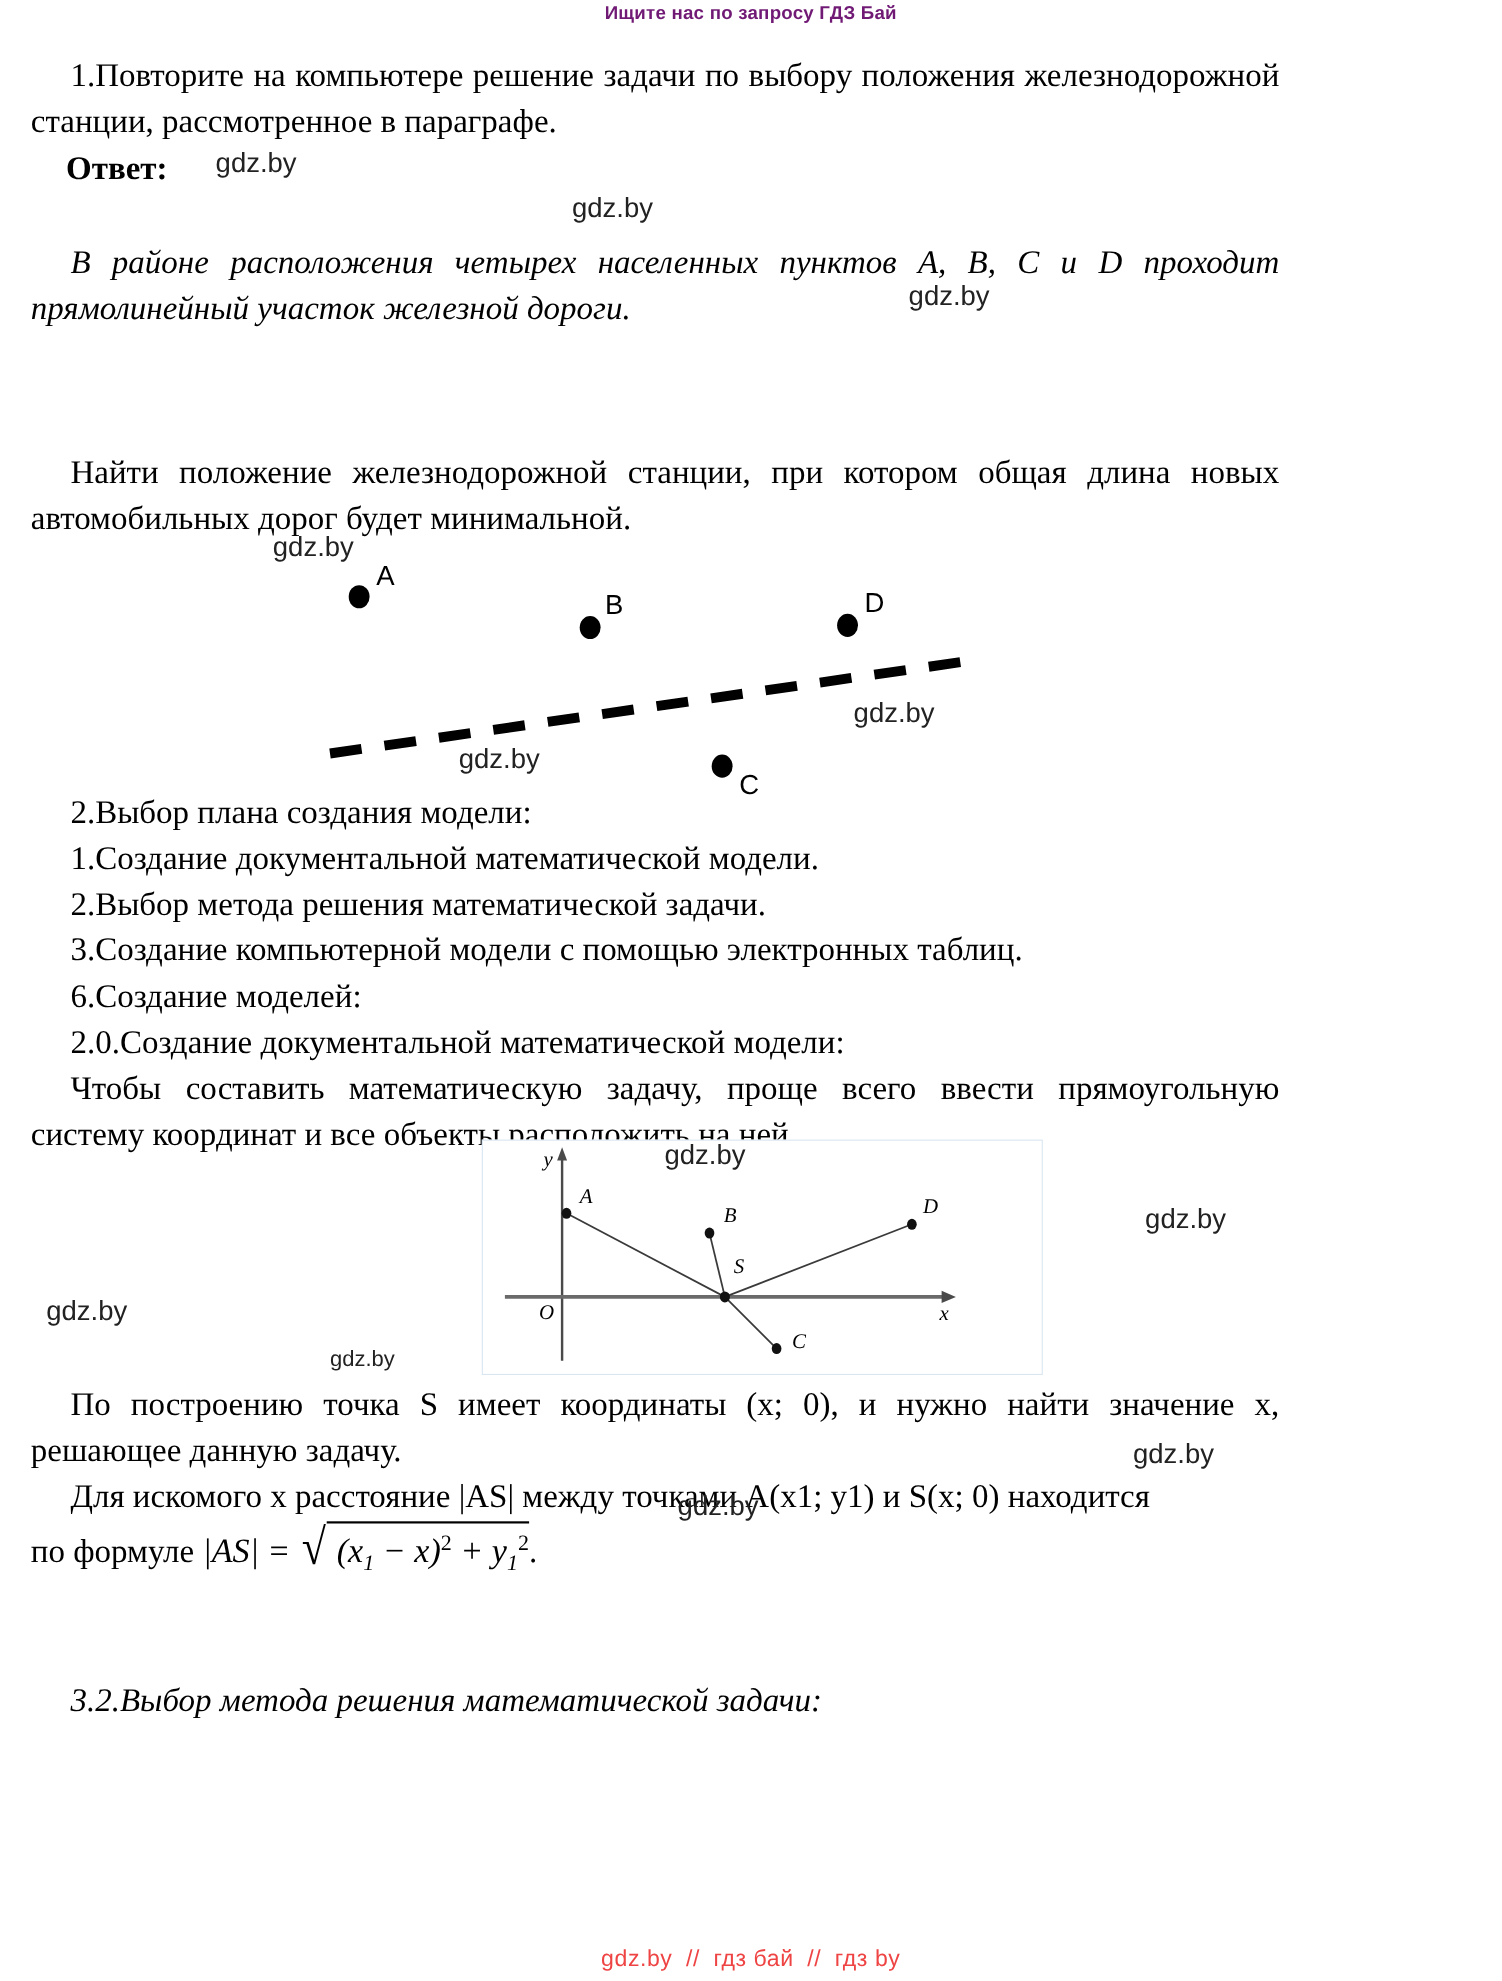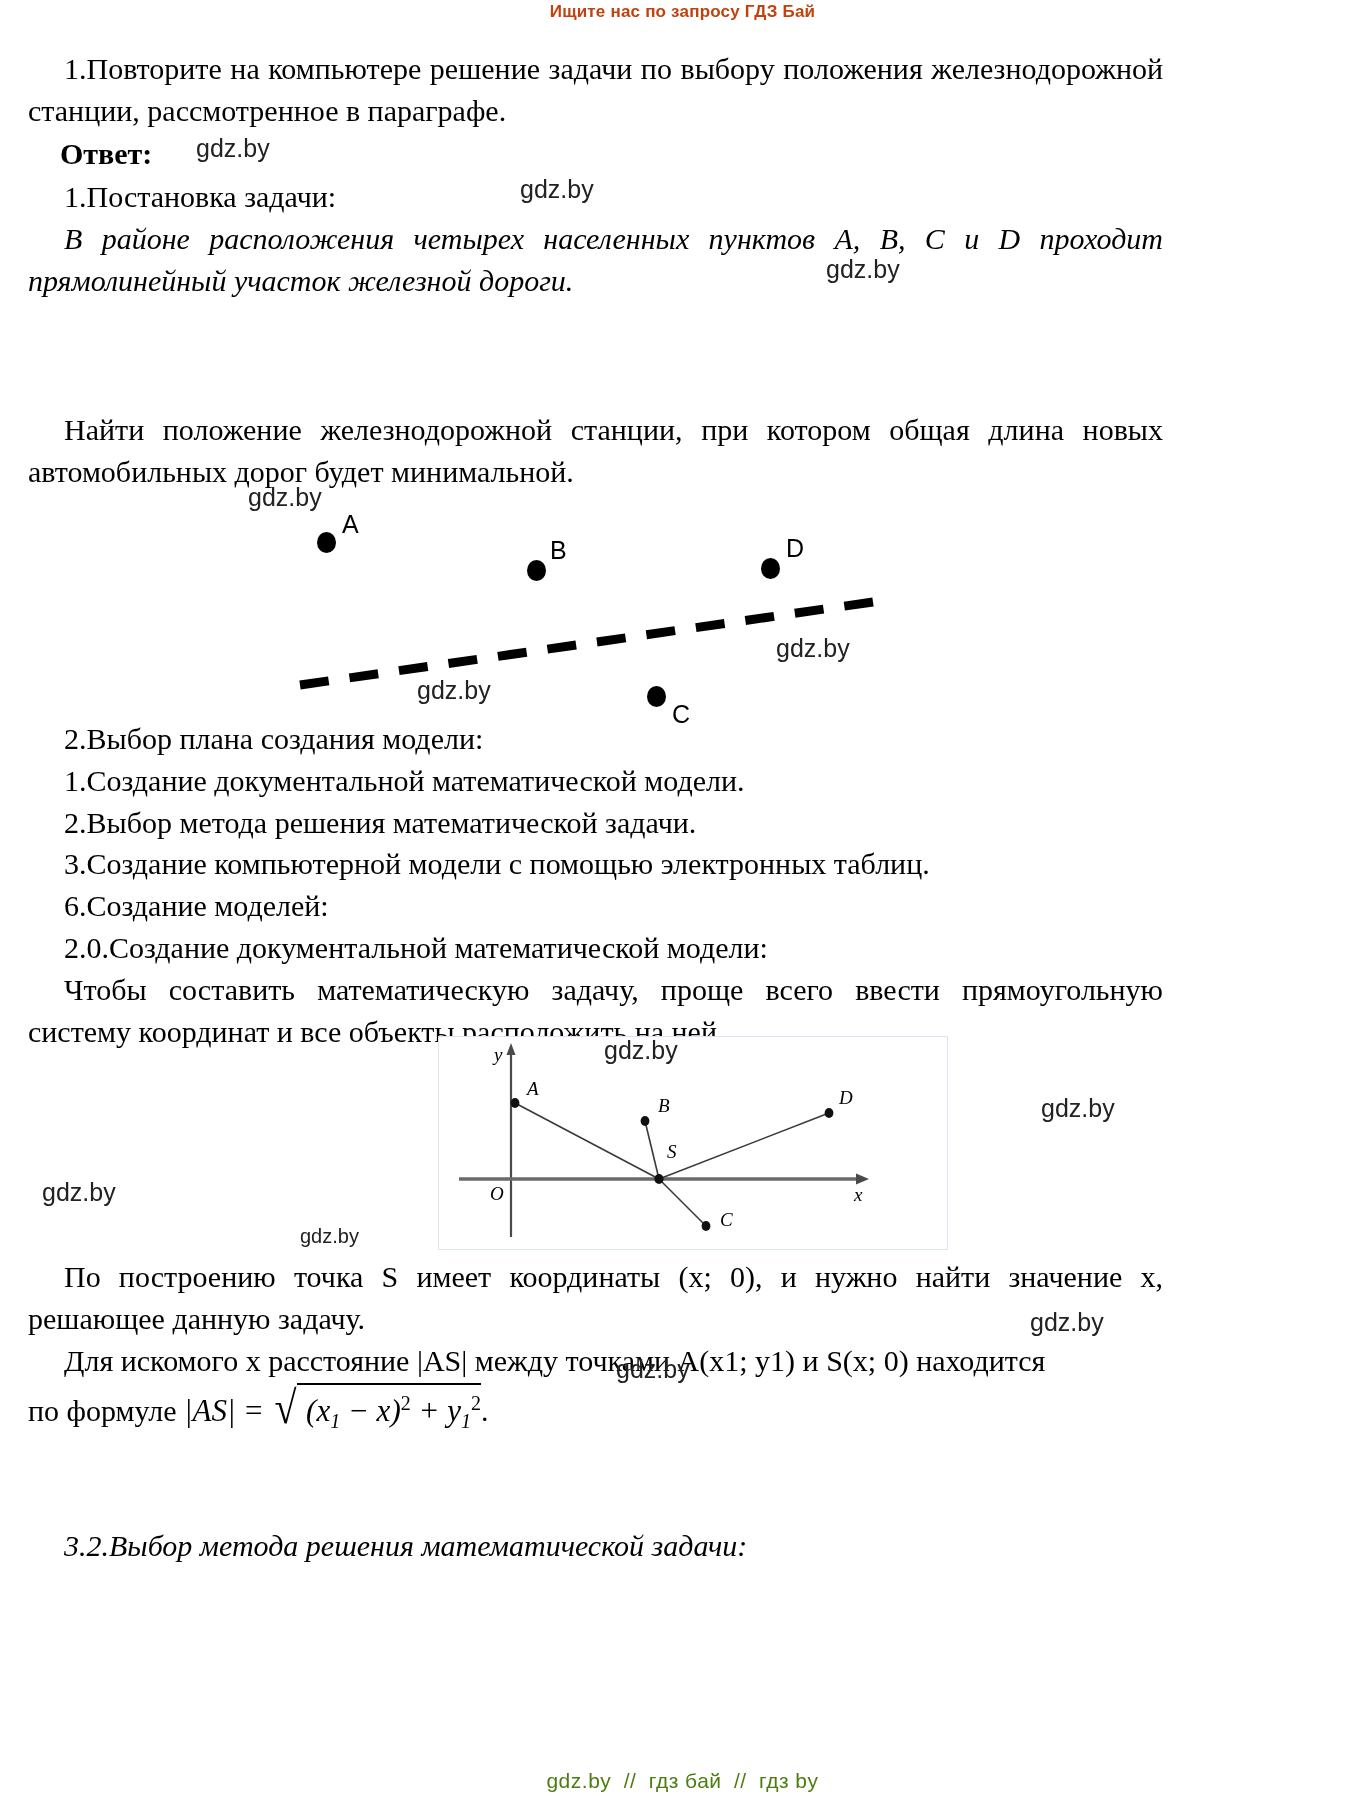--- a/index.html
+++ b/index.html
@@ -160,27 +160,26 @@
     color: #9b30d9;
     letter-spacing: 0.5px;
   }
   .footer span { margin: 0 3px; }
 </style>
 </head>
 <body>
 
 <div class="page">
 
-  <div class="promo-banner" style="color: #c2410c;">Ищите нас по запросу ГДЗ Бай</div>
+  <div class="promo-banner" style="color: #701a75;">Ищите нас по запросу ГДЗ Бай</div>
 
   <div class="para" style="top:48px;">1.Повторите на компьютере решение задачи по выбору положения железнодорожной станции, рассмотренное в параграфе.</div>
 
   <div class="answer-row" style="top:137px;">Ответ:</div>
 
-  <div class="para nojust" style="top:176px;">1.Постановка задачи:</div>
 
   <div class="para" style="top:218px;font-style:italic;">В районе расположения четырех населенных пунктов A, B, C и D проходит прямолинейный участок железной дороги.</div>
 
 
   <div class="para" style="top:409px;">Найти положение железнодорожной станции, при котором общая длина новых автомобильных дорог будет минимальной.</div>
 
   <div class="fig1">
     <svg width="1000" height="245" viewBox="0 0 1000 245">
 
       <line x1="300" y1="193" x2="873" y2="110" stroke="#000000" stroke-width="9" stroke-dasharray="29,21" stroke-linecap="butt"></line>
@@ -279,21 +278,21 @@
       <div class="wm" style="left: 417px; top: 676px; font-size: 25px;">gdz.by</div>
       <div class="wm" style="left: 776px; top: 634px; font-size: 25px;">gdz.by</div>
       <div class="wm" style="left: 604px; top: 1036px; font-size: 25px;">gdz.by</div>
       <div class="wm" style="left: 1041px; top: 1094px; font-size: 25px;">gdz.by</div>
       <div class="wm" style="left: 42px; top: 1178px; font-size: 25px;">gdz.by</div>
       <div class="wm" style="left: 300px; top: 1225px; font-size: 20px;">gdz.by</div>
       <div class="wm" style="left: 1030px; top: 1308px; font-size: 25px;">gdz.by</div>
       <div class="wm" style="left: 616px; top: 1355px; font-size: 25px;">gdz.by</div>
     </div>
 
-  <div class="footer" style="color: #4d7c0f; margin-top: 28px;">
+  <div class="footer" style="color: #ef4444; margin-top: 28px;">
     <span>gdz.by</span>
     <span>//</span>
     <span>гдз бай</span>
     <span>//</span>
     <span>гдз by</span>
   </div>
 
 </div>
 
 </body></html>

